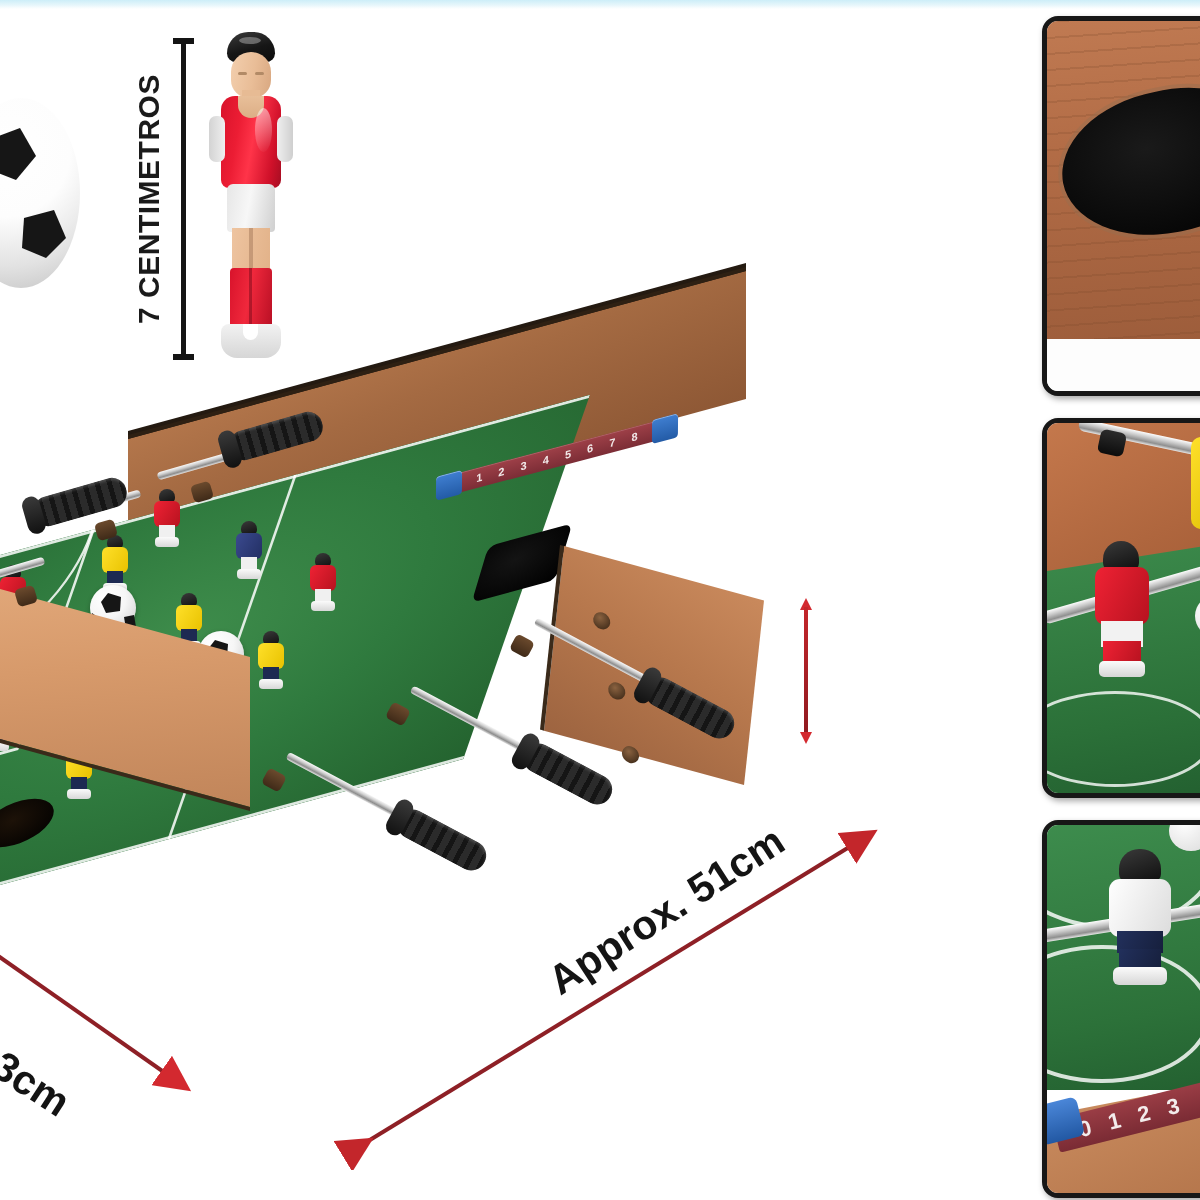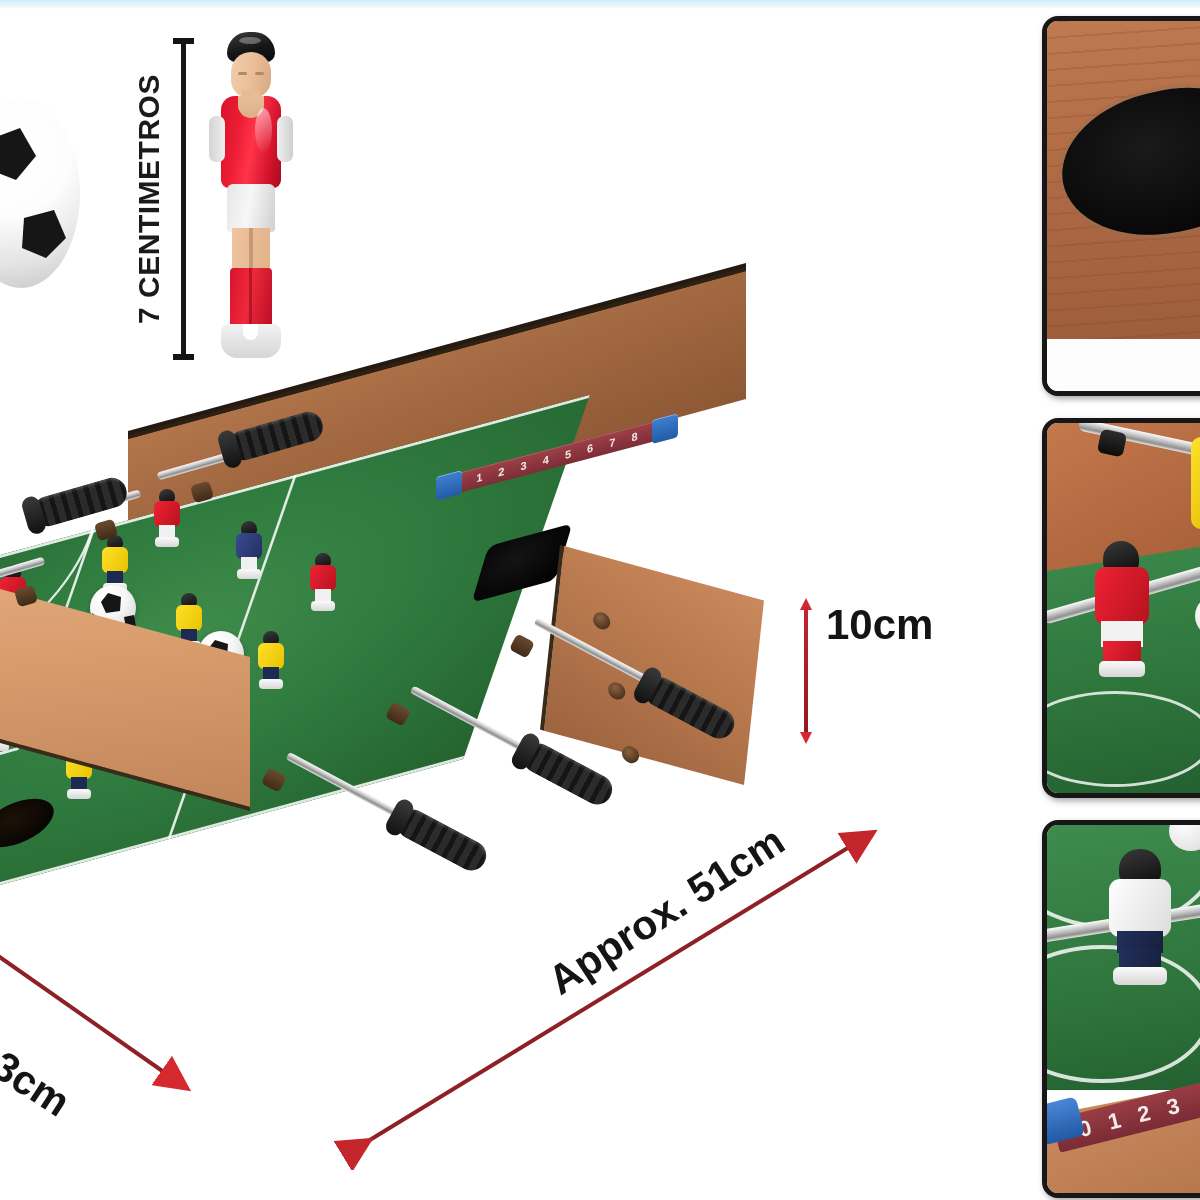--- a/index.html
+++ b/index.html
@@ -508,21 +508,20 @@
     <div class="rod" style="left:320px;top:376px;width:126px;transform:rotate(28deg);"></div>
     <div class="handle" style="left:434px;top:420px;transform:rotate(28deg);"></div>
   </div>
 
   <div class="arrowV">
     <div class="hd t"></div>
     <div class="ln"></div>
     <div class="hd b"></div>
   </div>
   <div class="lbl10">
-    <div>10cm</div>
   </div>
 
   <div class="arrowD">
     <svg width="560" height="350">
       <defs>
         <marker id="ah51a" markerWidth="9" markerHeight="9" refX="5" refY="4.5" orient="auto">
           <path d="M0,0 L9,4.5 L0,9 z" fill="#c3262b"></path>
         </marker>
         <marker id="ah51b" markerWidth="9" markerHeight="9" refX="5" refY="4.5" orient="auto">
           <path d="M0,0 L9,4.5 L0,9 z" fill="#c3262b"></path>

